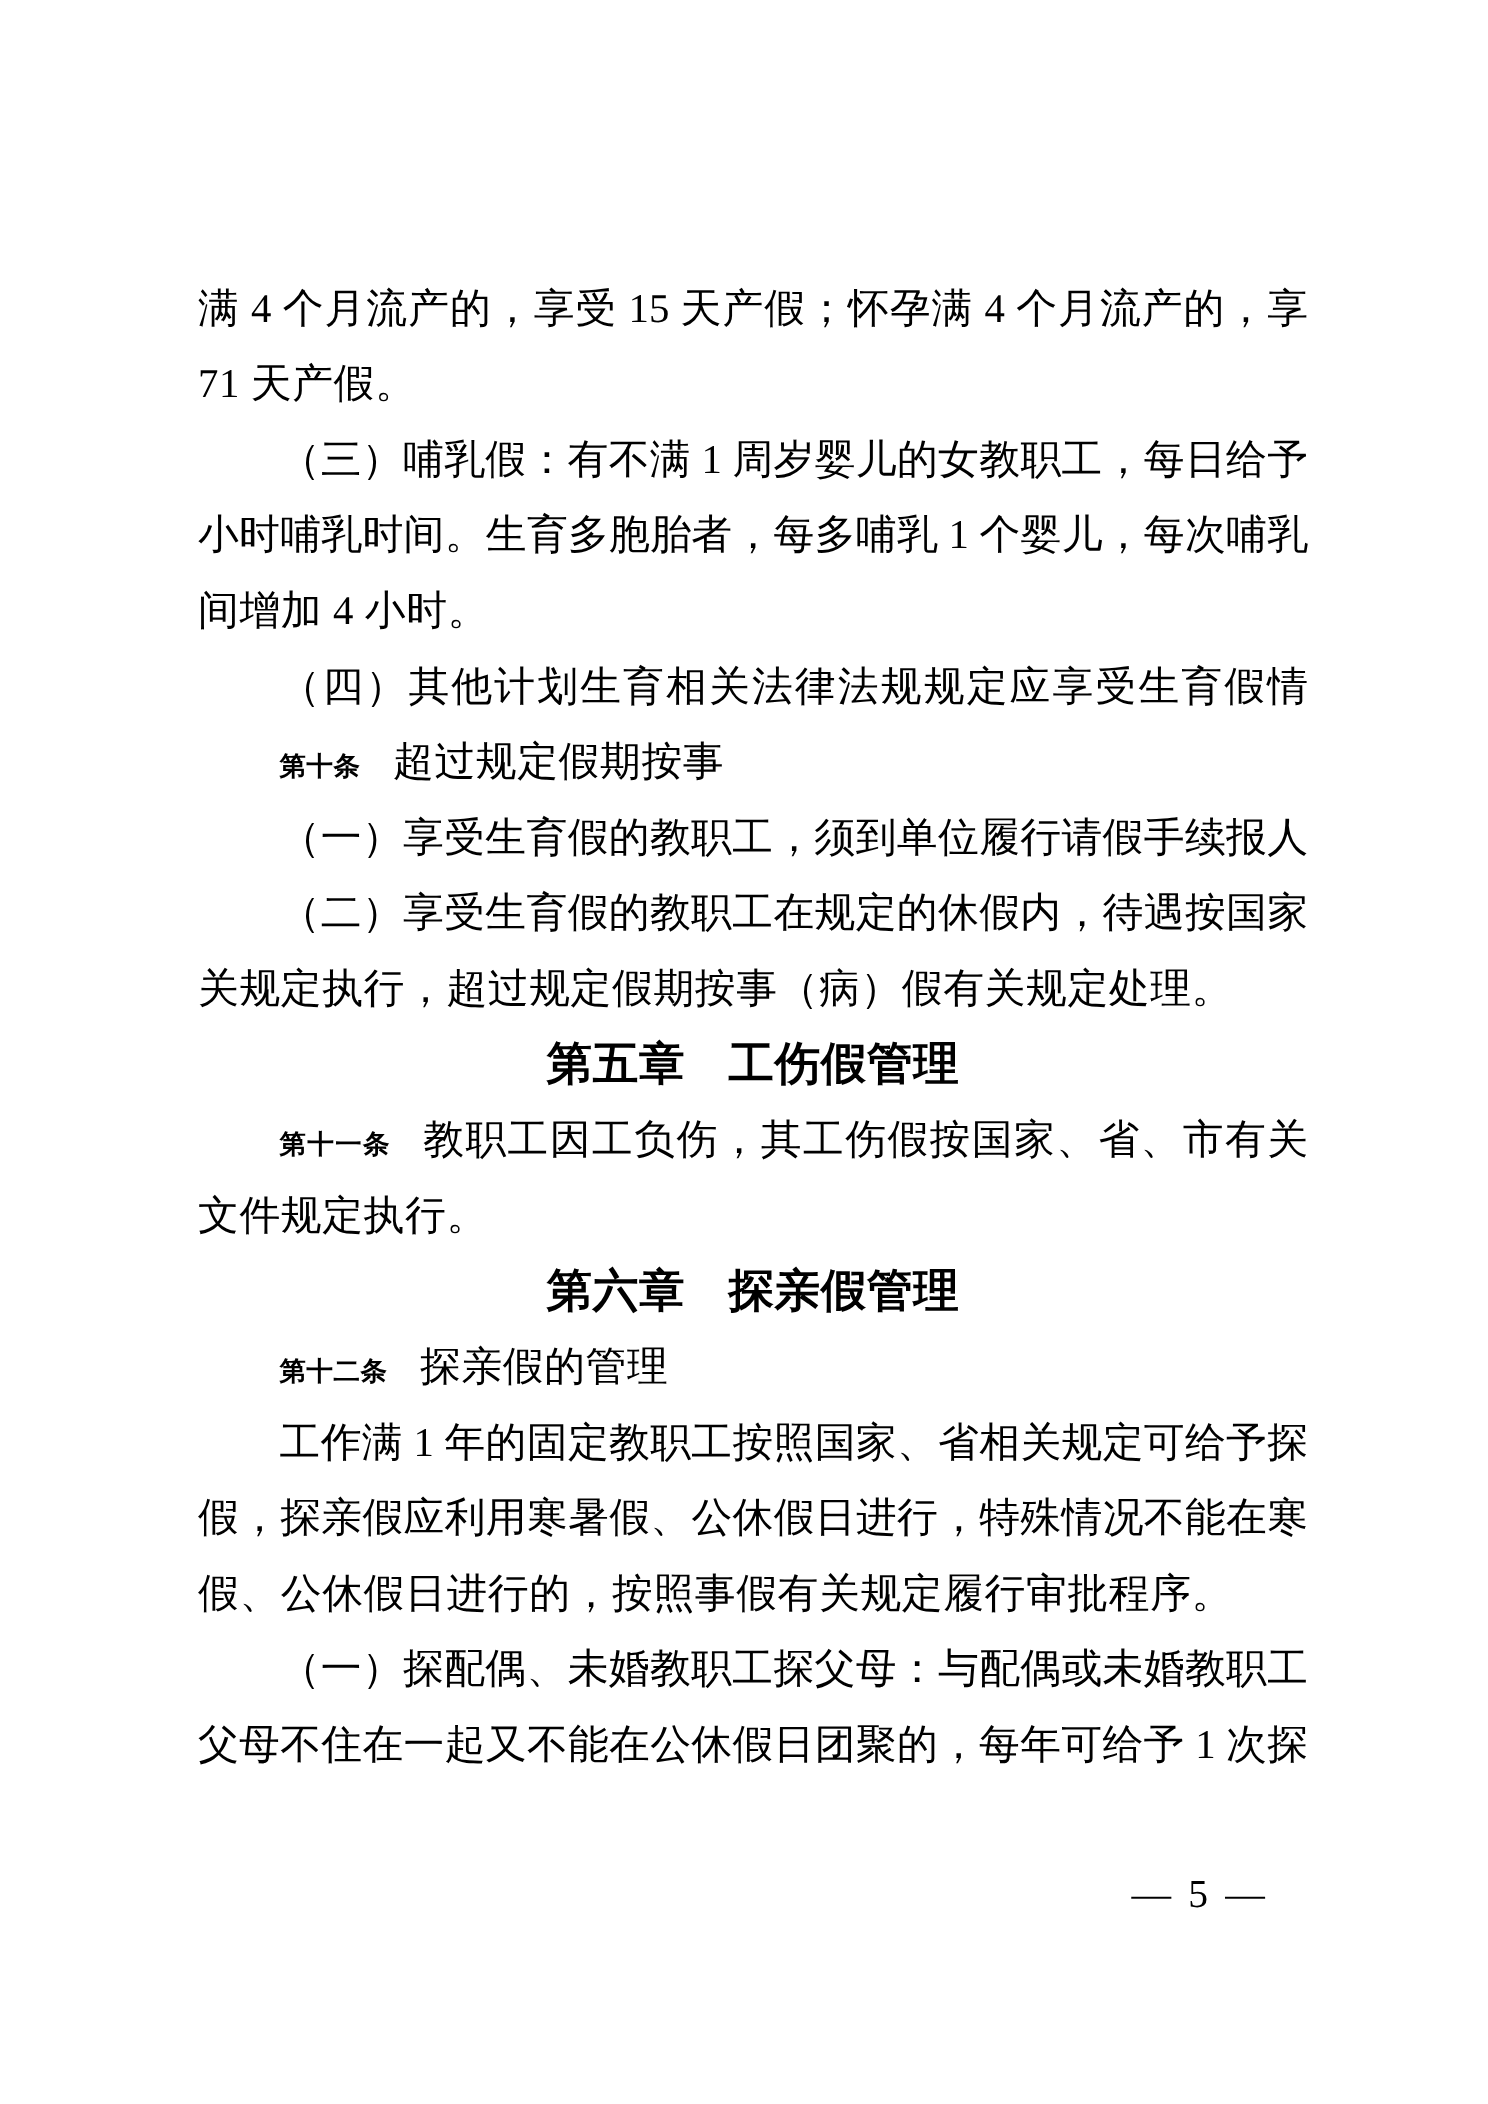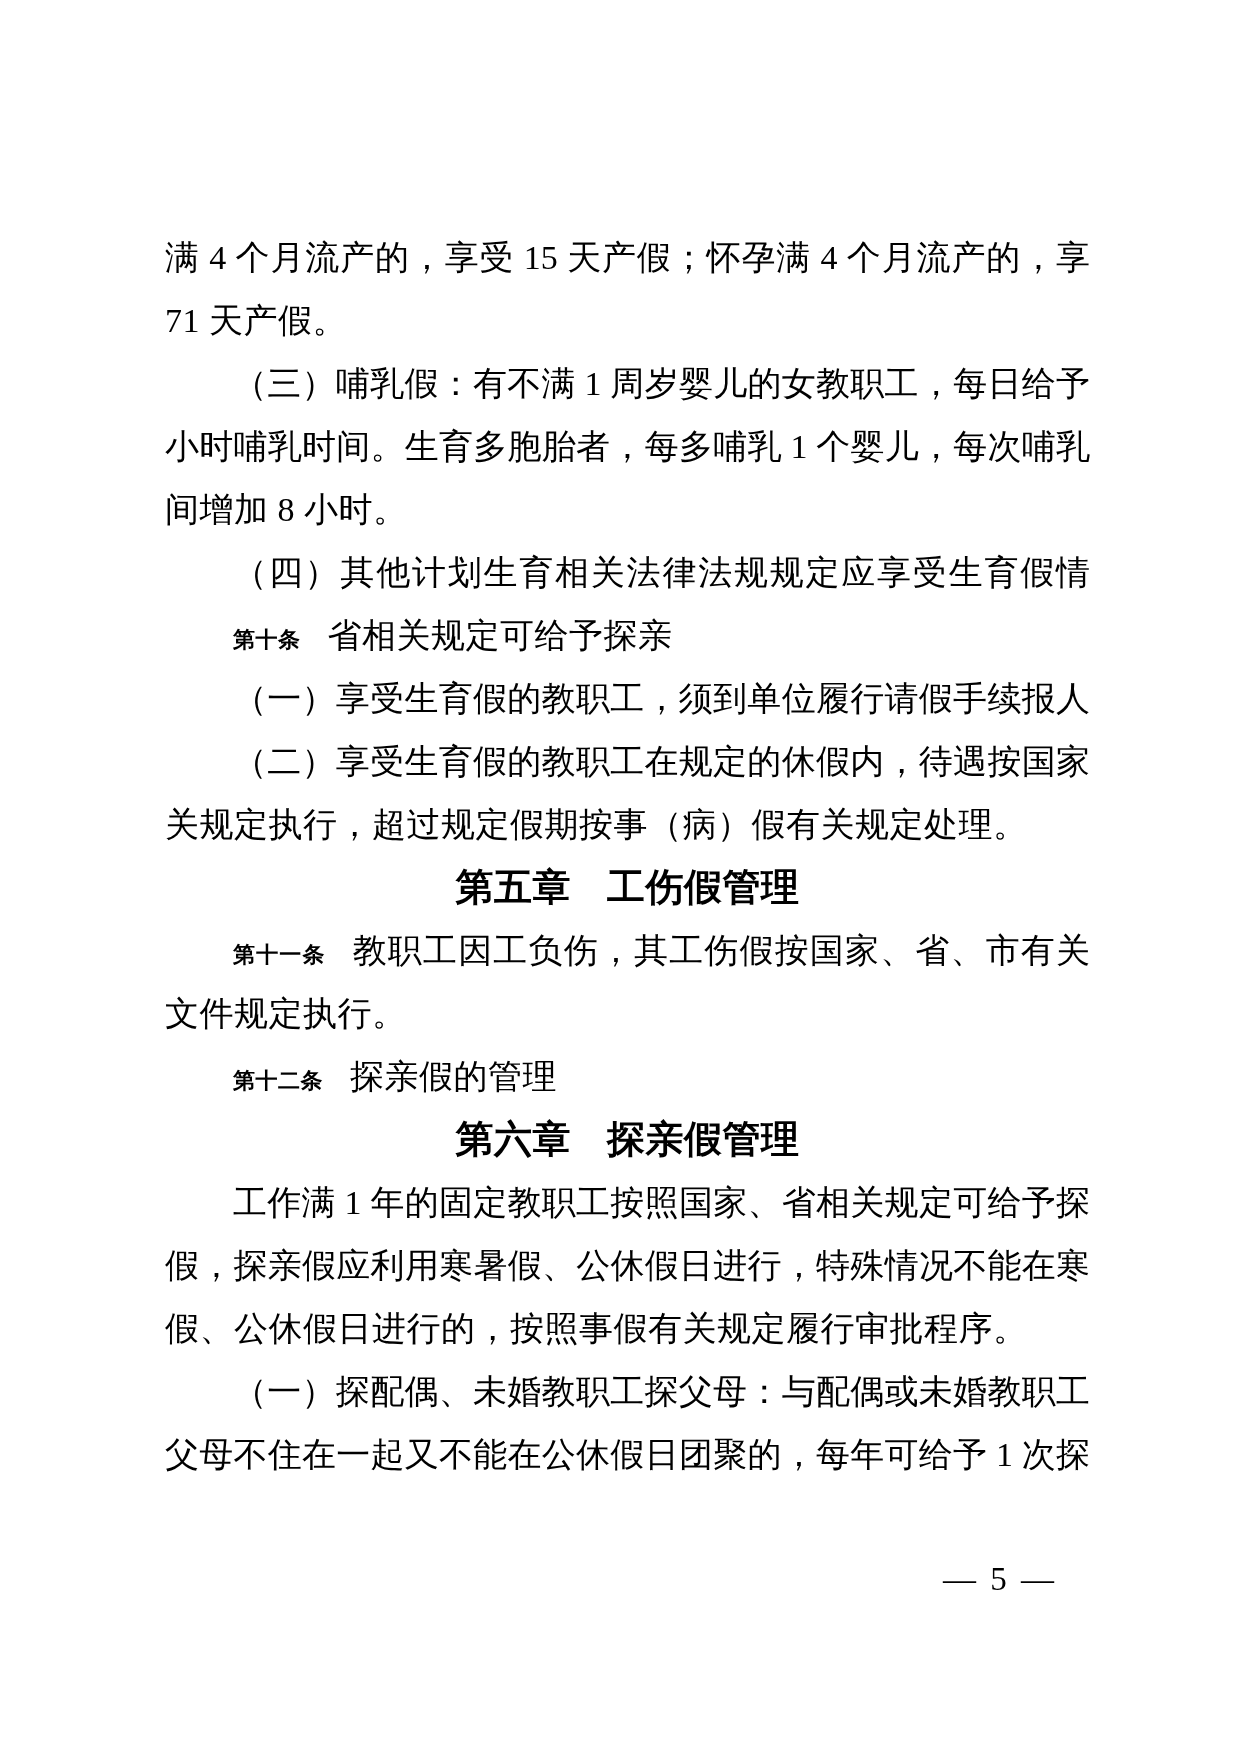--- a/index.html
+++ b/index.html
@@ -65,31 +65,31 @@
   }
 </style>
 </head>
 <body>
 
 <div class="text-block">
     <div class="line body justify">满 4 个月流产的，享受 15 天产假；怀孕满 4 个月流产的，享受</div>
     <div class="line body">71 天产假。</div>
     <div class="line body indent justify">（三）哺乳假：有不满 1 周岁婴儿的女教职工，每日给予 1</div>
     <div class="line body justify">小时哺乳时间。生育多胞胎者，每多哺乳 1 个婴儿，每次哺乳时</div>
-    <div class="line body">间增加 8 小时。</div>
+    <div class="line body">间增加 4 小时。</div>
     <div class="line body indent justify">（四）其他计划生育相关法律法规规定应享受生育假情况。</div>
-    <div class="line article indent"><span class="lead">第十条</span><span>省相关规定可给予探亲</span></div>
+    <div class="line article indent"><span class="lead">第十条</span><span>超过规定假期按事</span></div>
     <div class="line body indent justify">（一）享受生育假的教职工，须到单位履行请假手续报人事</div>
     <div class="line body indent justify">（二）享受生育假的教职工在规定的休假内，待遇按国家有</div>
     <div class="line body">关规定执行，超过规定假期按事（病）假有关规定处理。</div>
     <div class="line chapter"><span class="lead">第五章</span><span>工伤假管理</span></div>
     <div class="line article indent justify"><span class="lead">第十一条</span><span>教职工因工负伤，其工伤假按国家、省、市有关</span></div>
     <div class="line body">文件规定执行。</div>
+    <div class="line chapter"><span class="lead">第六章</span><span>探亲假管理</span></div>
     <div class="line article indent"><span class="lead">第十二条</span><span>探亲假的管理</span></div>
-    <div class="line chapter"><span class="lead">第六章</span><span>探亲假管理</span></div>
     <div class="line body indent justify">工作满 1 年的固定教职工按照国家、省相关规定可给予探亲</div>
     <div class="line body justify">假，探亲假应利用寒暑假、公休假日进行，特殊情况不能在寒暑</div>
     <div class="line body">假、公休假日进行的，按照事假有关规定履行审批程序。</div>
     <div class="line body indent justify">（一）探配偶、未婚教职工探父母：与配偶或未婚教职工与</div>
     <div class="line body justify">父母不住在一起又不能在公休假日团聚的，每年可给予 1 次探亲</div>
   </div>
 
 <div class="page-number">— 5 —</div>
 
 </body></html>

